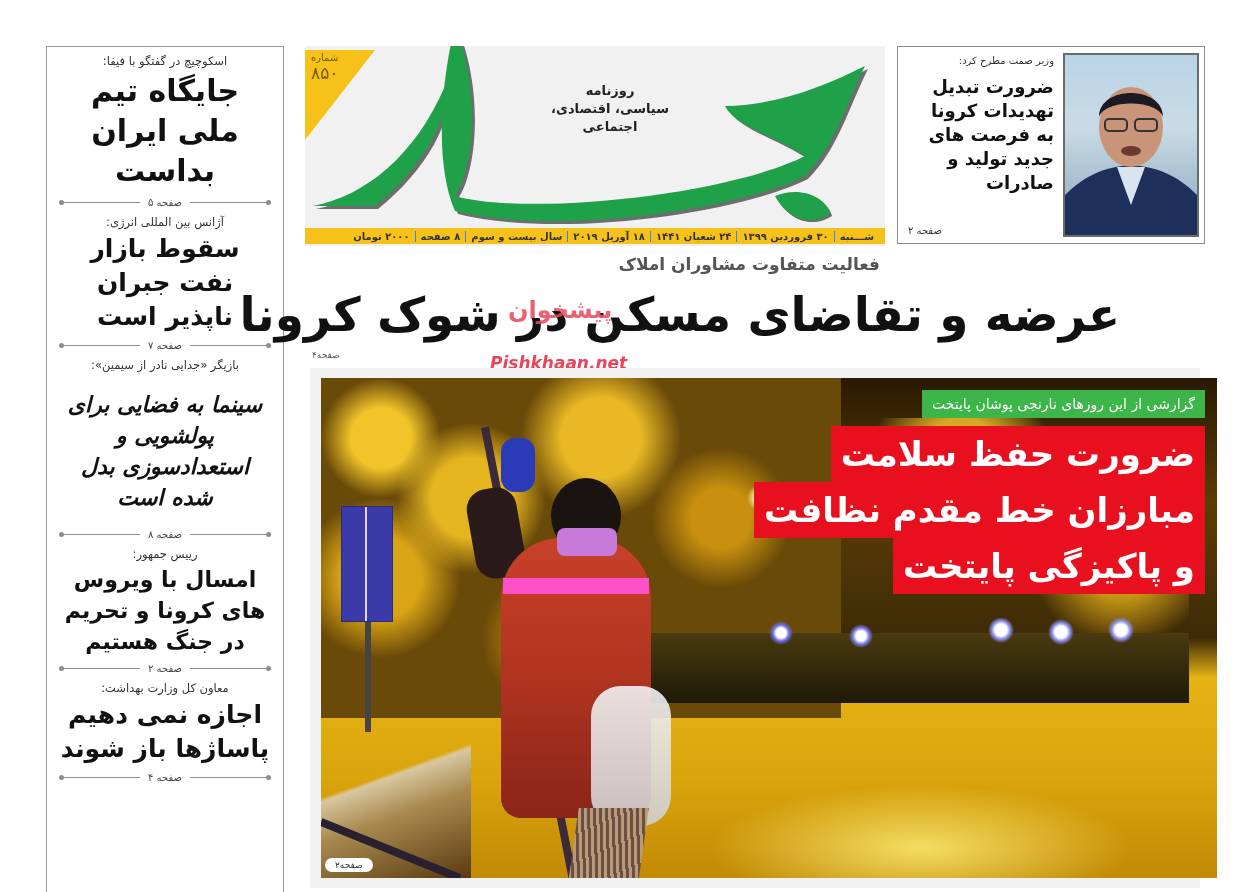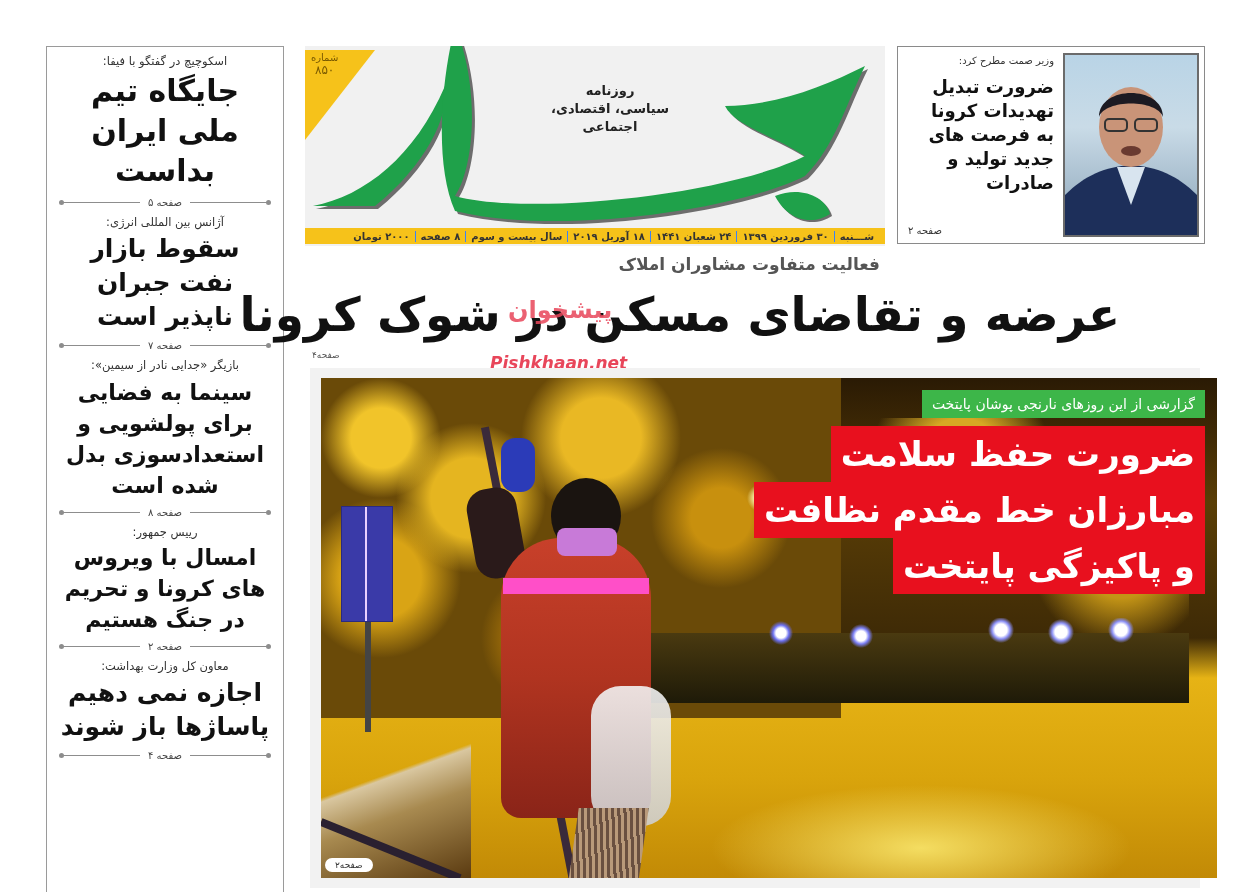--- a/index.html
+++ b/index.html
@@ -33,23 +33,23 @@
   .pageref .line.r::after { right: -2px; }
 
   
   .masthead {
     position: absolute; left: 305px; top: 46px; width: 580px; height: 200px; background: #f1f1f1;
   }
   .issue-tri {
     position: absolute; left: 0; top: 4px; width: 0; height: 0;
     border-top: 90px solid #f6c21a; border-right: 70px solid transparent;
   }
-  .issue-text { position: absolute; left: 6px; top: 6px; text-align: center; direction: rtl; color: #7a5a00; }
+  .issue-text { position: absolute; left: 6px; top: 6px; text-align: left; direction: rtl; color: #7a5a00; }
   .issue-label { font-size: 10px; display: block; }
-  .issue-num { font-size: 12px; display: block; }
+  .issue-num { font-size: 17px; display: block; }
   .logo-svg { position: absolute; left: 0; top: 0; }
   .tagline {
     position: absolute; left: 220px; top: 36px; width: 170px; text-align: center; font-weight: bold; color: #222;
   }
   .tagline .t1 { font-size: 13px; line-height: 18px; display: block; }
   .tagline .t2 { font-size: 13px; line-height: 18px; display: block; }
   .dateline {
     position: absolute; left: 0; top: 182px; width: 580px; height: 16px; background: #f6c21a;
     display: flex; flex-direction: row; align-items: center; justify-content: flex-start;
     font-size: 10px; font-weight: bold; color: #333; padding: 0 6px; white-space: nowrap; overflow: hidden;
@@ -201,21 +201,21 @@
     <div class="headline hl-l" style="width:210px;margin:0 auto;">سقوط بازار نفت جبران ناپذیر است</div>
     <div class="pageref">
       <span class="line r"></span>
       <span>صفحه ۷</span>
       <span class="line l"></span>
     </div>
   </div>
 
   <div class="story">
     <div class="kicker">بازیگر «جدایی نادر از سیمین»:</div>
-    <div class="headline hl-m" style="width:200px;margin:4px auto;">سینما به فضایی برای پولشویی و استعدادسوزی بدل شده است</div>
+    <div class="headline hl-m" style="width:200px;margin:16px auto;font-style:italic;">سینما به فضایی برای پولشویی و استعدادسوزی بدل شده است</div>
     <div class="pageref">
       <span class="line r"></span>
       <span>صفحه ۸</span>
       <span class="line l"></span>
     </div>
   </div>
 
   <div class="story">
     <div class="kicker">رییس جمهور:</div>
     <div class="headline hl-m" style="width:210px;margin:0 auto;">امسال با ویروس های کرونا و تحریم در جنگ هستیم</div>

